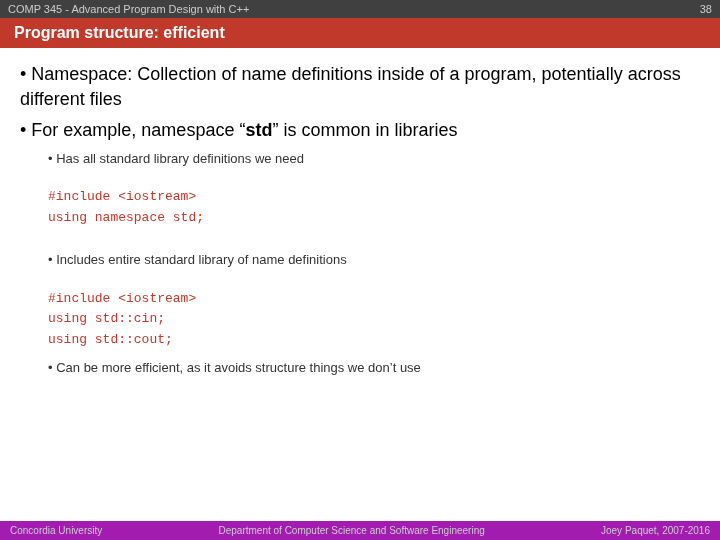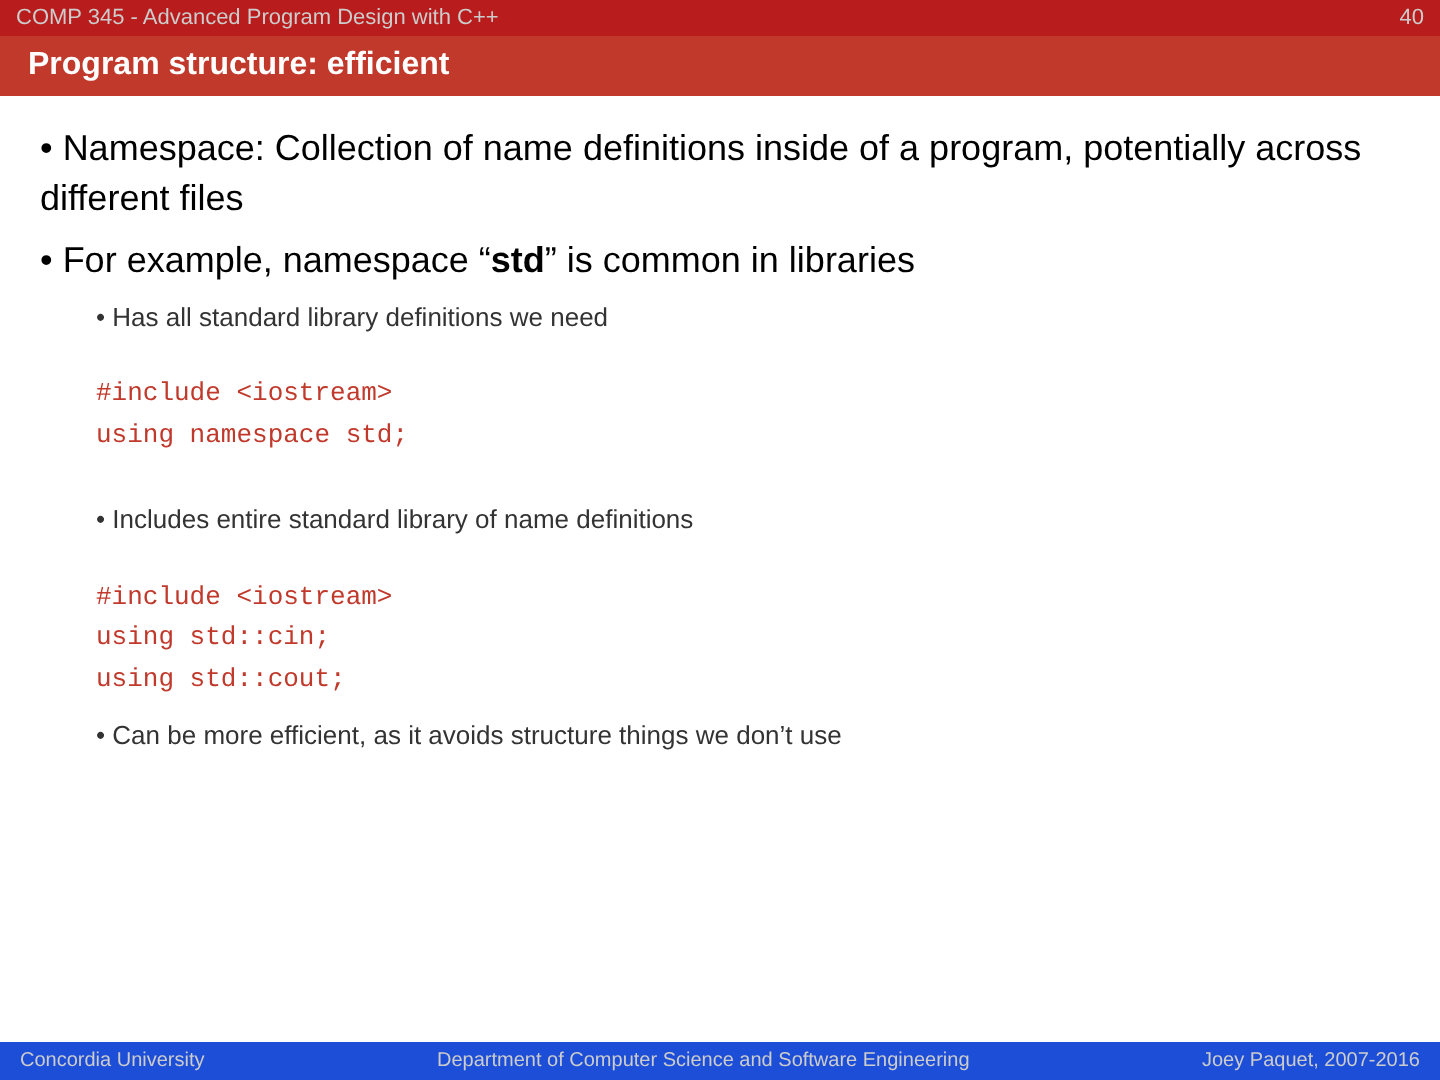--- a/index.html
+++ b/index.html
@@ -8,21 +8,21 @@
       width: 720px;
       height: 540px;
       font-family: Arial, Helvetica, sans-serif;
       font-size: 14px;
       background: #fff;
       overflow: hidden;
       position: relative;
     }
 
     .top-bar {
-      background: #b91c1c;
+      background: #404040;
       color: #ccc;
       font-size: 11px;
       padding: 3px 8px;
       display: flex;
       justify-content: space-between;
       align-items: center;
     }
 
     .slide-title-bar {
       background: #c0392b;
@@ -64,35 +64,35 @@
 
     .section-gap {
       margin-top: 23px;
     }
 
     .footer {
       position: absolute;
       bottom: 0;
       left: 0;
       right: 0;
-      background: #1d4ed8;
+      background: #a21caf;
       color: #ccc;
       font-size: 10px;
       padding: 4px 10px;
       display: flex;
       justify-content: space-between;
       align-items: center;
     }
   </style>
 </head>
 <body>
 
 <div class="top-bar">
   <span>COMP 345 - Advanced Program Design with C++</span>
-  <span>40</span>
+  <span>38</span>
 </div>
 
 <div class="slide-title-bar">
   <span>Program structure: efficient</span>
 </div>
 
 <div class="content">
 
   <div class="bullet-main">
     • <span>Namespace: Collection of name definitions inside of a program, potentially across different files</span>

